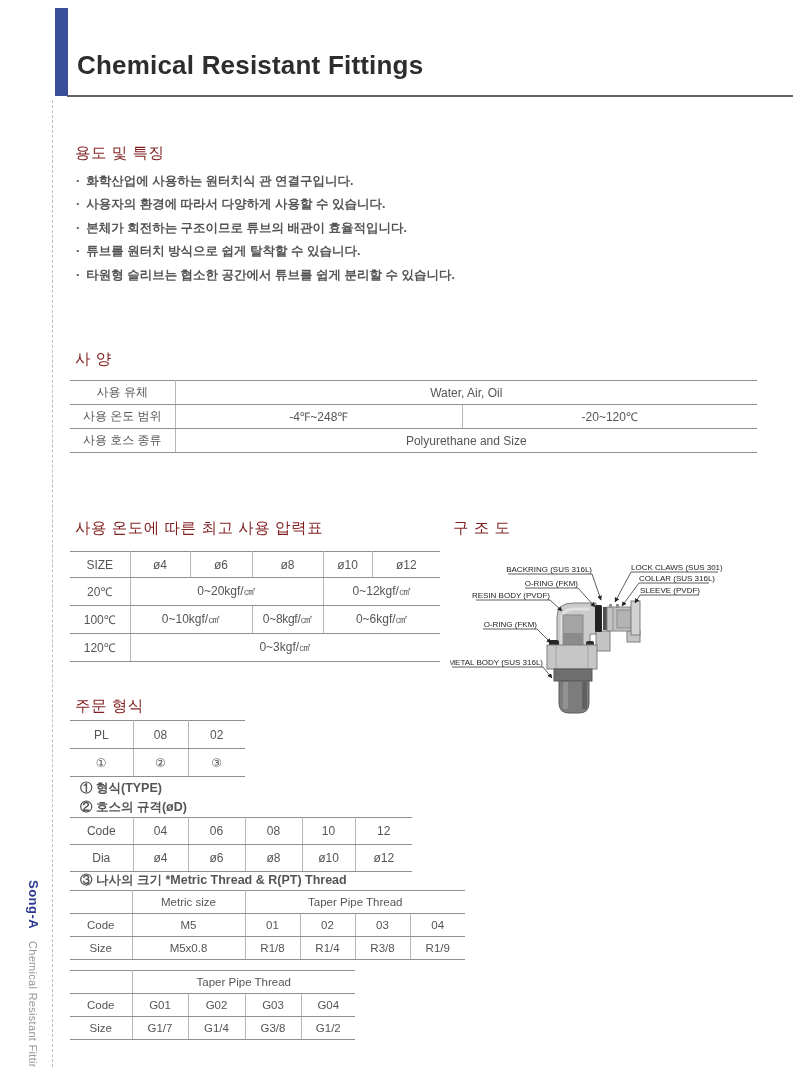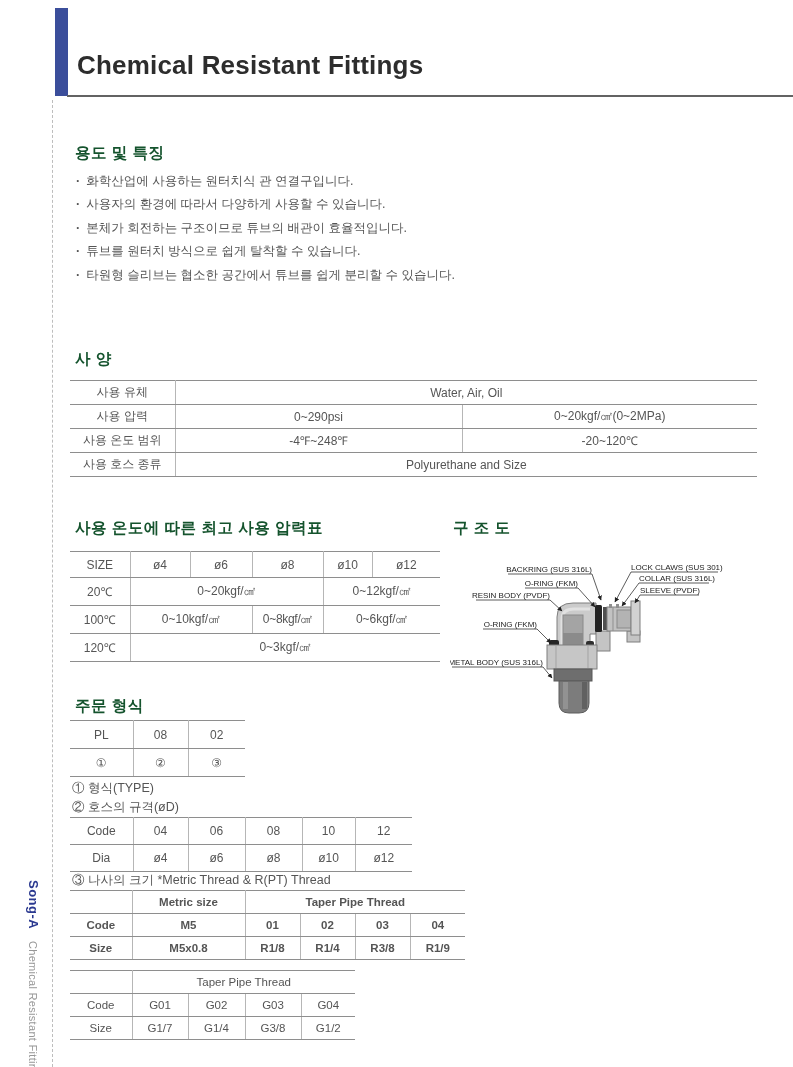--- a/index.html
+++ b/index.html
@@ -11,48 +11,48 @@
   }
   .accent-bar { position:absolute; left:55px; top:8px; width:13px; height:88px; background:#3b4e9b; }
   .page-title { position:absolute; left:77px; top:50px; font-size:26px; font-weight:bold; color:#2d2d2d; letter-spacing:0.2px; }
   .title-rule { position:absolute; left:67px; top:95px; width:726px; height:2px; background:#636363; }
   .dashed-guide { position:absolute; left:52px; top:100px; height:967px; width:0; border-left:1px dashed #bdbdbd; }
 
   .vertical-brand { position:absolute; left:24px; top:880px; height:187px; writing-mode:vertical-rl; text-orientation:mixed; white-space:nowrap; }
   .vertical-brand .brand { color:#2b3990; font-weight:bold; font-size:13px; letter-spacing:0.5px; }
   .vertical-brand .caption { color:#979797; font-size:11px; margin-top:7px; letter-spacing:0.3px; }
 
-  h2.sec { position:absolute; font-size:15.5px; font-weight:bold; color:#14532d; letter-spacing:0.5px; }
-
-  ul.features { position:absolute; left:76px; top:170px; list-style:none; }
+  h2.sec { position:absolute; font-size:15.5px; font-weight:normal; color:#7f1d1d; letter-spacing:0.5px; }
+
+  ul.features { position:absolute; left:76px; top:170px; list-style:none;font-weight:bold; }
   ul.features li { font-size:12.5px; color:#555; line-height:23.4px; }
   ul.features li::before { content:"·"; font-weight:bold; margin-right:6px; color:#555; }
 
   table.t { position:absolute; border-collapse:collapse; table-layout:fixed; text-align:center; color:#555; }
   table.t td { border-left:1px solid #b6b6b6; border-right:1px solid #b6b6b6; border-top:1px solid #8e8e8e; border-bottom:1px solid #8e8e8e; padding:0 2px; font-size:12px; vertical-align:middle; }
   table.t td:first-child { border-left:none; }
   table.t td:last-child { border-right:none; }
 
   #specs-table { left:70px; top:380px; width:687px; }
   #specs-table tr { height:24px; }
 
   #pressure-table { left:70px; top:551px; width:370px; }
   #pressure-table tr { height:28px; }
   #pressure-table tr:first-child { height:26px; }
   td.tight { font-size:10.5px; letter-spacing:-0.3px; }
 
   #order-table { left:70px; top:720px; width:175px; }
   #order-table tr { height:28px; }
-  .note { position:absolute; left:72px; font-size:12.5px; color:#555; }
+  .note { position:absolute; left:80px; font-size:12.5px; color:#555;font-weight:bold; }
 
   #hose-table { left:70px; top:817px; width:342px; }
   #hose-table tr { height:27px; }
 
   #thread1-table { left:70px; top:890px; width:395px; }
-  #thread1-table tr { height:23px;font-weight:bold; }
+  #thread1-table tr { height:23px; }
   #thread1-table td { font-size:11.5px; }
 
   #thread2-table { left:70px; top:970px; width:285px; }
   #thread2-table tr { height:23px; }
   #thread2-table td { font-size:11.5px; }
 
   .diagram { position:absolute; left:450px; top:555px; }
   .diagram text { font-size:8px; fill:#222; font-family:"Liberation Sans", sans-serif; }
 </style>
 </head>
@@ -83,25 +83,20 @@
   <table class="t" id="specs-table">
     <colgroup>
         <col style="width:105px">
         <col style="width:287px">
         <col style="width:295px">
       </colgroup>
     <tbody>
       <tr>
         <td>사용 유체</td>
         <td colspan="2">Water, Air, Oil</td>
-      </tr>
-      <tr>
-        <td>사용 압력</td>
-        <td>0~290psi</td>
-        <td>0~20kgf/㎠(0~2MPa)</td>
       </tr>
       <tr>
         <td>사용 온도 범위</td>
         <td>-4℉~248℉</td>
         <td>-20~120℃</td>
       </tr>
       <tr>
         <td>사용 호스 종류</td>
         <td colspan="2">Polyurethane and Size</td>
       </tr>

